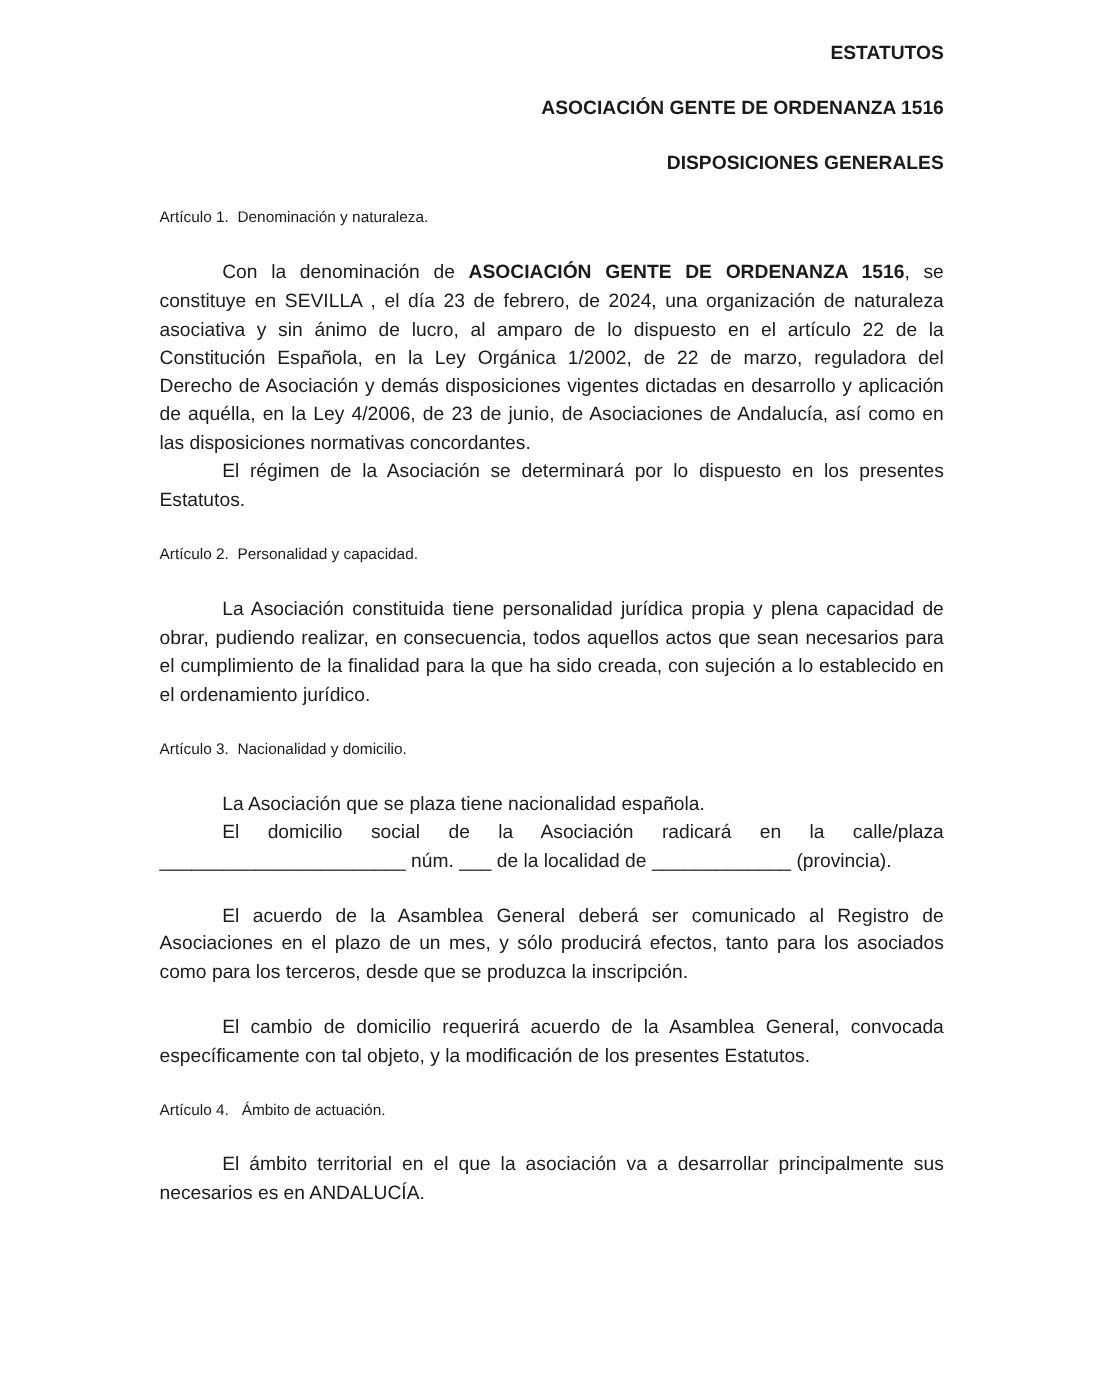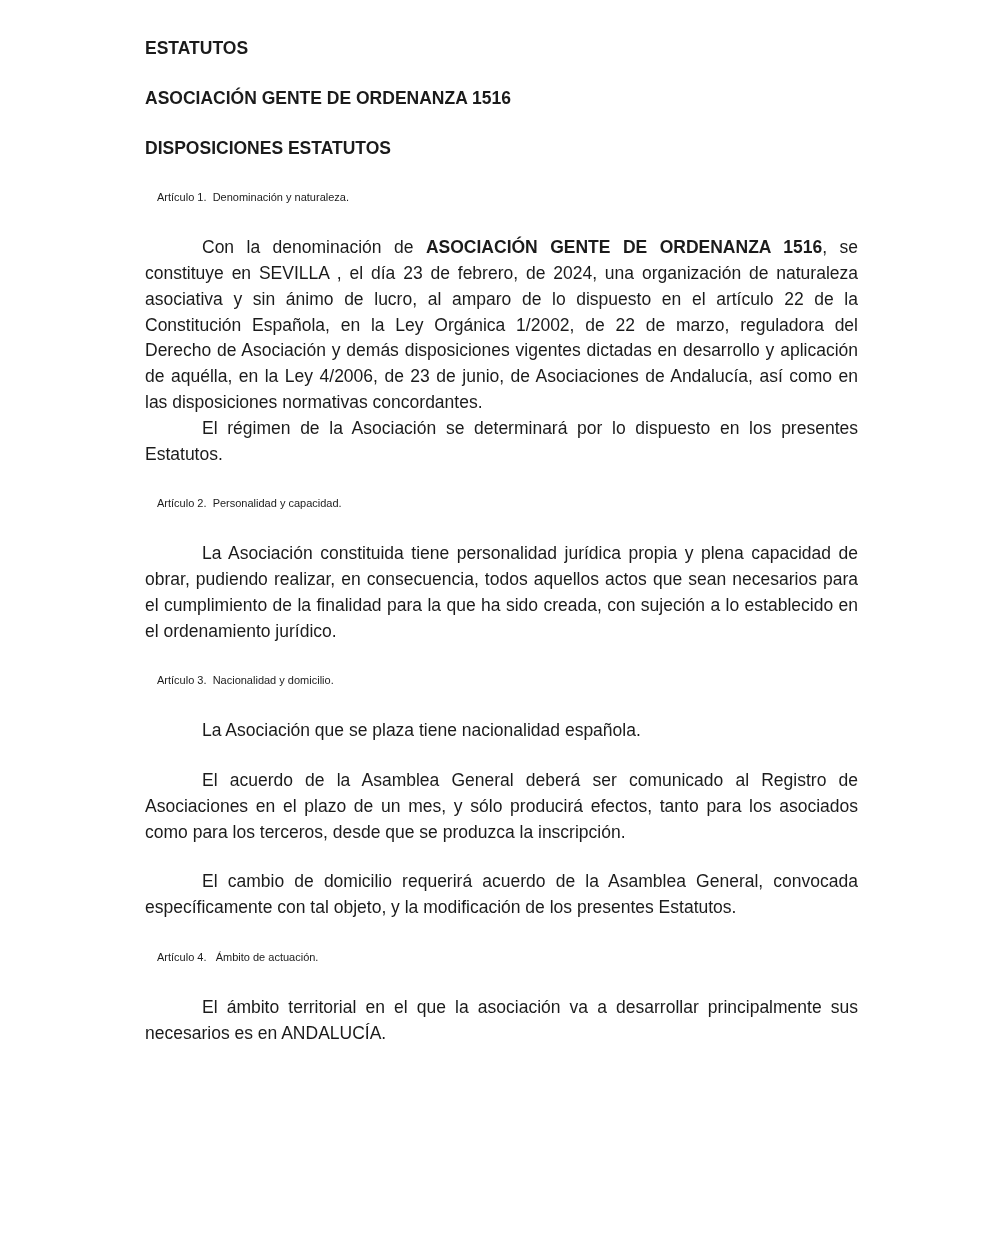--- a/index.html
+++ b/index.html
@@ -15,30 +15,30 @@
     background: #ffffff;
     color: #1b1b1b;
     font-family: "Liberation Sans", "DejaVu Sans", sans-serif;
     font-size: 17.5px;
     line-height: 25.8px;
     box-sizing: border-box;
     padding: 36px 141px 0 145px;
     overflow: hidden;
   }
   .h-center {
-    text-align: left;
+    text-align: right;
     font-weight: bold;
     margin: 0;
     font-size: 17.5px;
   }
   .article-title {
     text-align: left;
     font-weight: normal;
-    margin: 12px;
-    font-size: 11px;
+    margin: 0;
+    font-size: 14px;
   }
   .para {
     margin: 0;
     text-align: justify;
     text-justify: inter-word;
     text-indent: 57px;
   }
   .gap {
     margin-top: 24px;
   }
@@ -49,36 +49,37 @@
 </head>
 <body>
 
 <div class="page">
 
   <p class="h-center">ESTATUTOS</p>
 
   <p class="h-center gap">ASOCIACIÓN GENTE DE ORDENANZA 1516</p>
 
 
-  <p class="h-center gap">DISPOSICIONES ESTATUTOS</p>
+  <p class="h-center gap">DISPOSICIONES GENERALES</p>
 
   <p class="article-title gap">Artículo 1.&nbsp; Denominación y naturaleza.</p>
 
   <p class="para gap"><span>Con la denominación de </span><span class="bold-inline">ASOCIACIÓN GENTE DE ORDENANZA 1516</span><span>, se constituye en SEVILLA , el día 23 de febrero, de 2024, una organización de naturaleza asociativa y sin ánimo de lucro, al amparo de lo dispuesto en el artículo 22 de la Constitución Española, en la Ley Orgánica 1/2002, de 22 de marzo, reguladora del Derecho de Asociación y demás disposiciones vigentes dictadas en desarrollo y aplicación de aquélla, en la Ley 4/2006, de 23 de junio, de Asociaciones de Andalucía, así como en las disposiciones normativas concordantes.</span></p>
 
   <p class="para">El régimen de la Asociación se determinará por lo dispuesto en los presentes Estatutos.</p>
 
   <p class="article-title gap">Artículo 2.&nbsp; Personalidad y capacidad.</p>
 
   <p class="para gap">La Asociación constituida tiene personalidad jurídica propia y plena capacidad de obrar, pudiendo realizar, en consecuencia, todos aquellos actos que sean necesarios para el cumplimiento de la finalidad para la que ha sido creada, con sujeción a lo establecido en el ordenamiento jurídico.</p>
 
   <p class="article-title gap">Artículo 3.&nbsp; Nacionalidad y domicilio.</p>
 
   <p class="para gap">La Asociación que se plaza tiene nacionalidad española.</p>
 
+  <p class="para">El domicilio social de la Asociación radicará en la calle/plaza _______________________ núm. ___ de la localidad de _____________ (provincia).</p>
 
   <p class="para gap">El acuerdo de la Asamblea General deberá ser comunicado al Registro de Asociaciones en el plazo de un mes, y sólo producirá efectos, tanto para los asociados como para los terceros, desde que se produzca la inscripción.</p>
 
   <p class="para gap">El cambio de domicilio requerirá acuerdo de la Asamblea General, convocada específicamente con tal objeto, y la modificación de los presentes Estatutos.</p>
 
   <p class="article-title gap">Artículo 4.&nbsp;&nbsp; Ámbito de actuación.</p>
 
   <p class="para gap">El ámbito territorial en el que la asociación va a desarrollar principalmente sus necesarios es en ANDALUCÍA.</p>
 
 </div>

